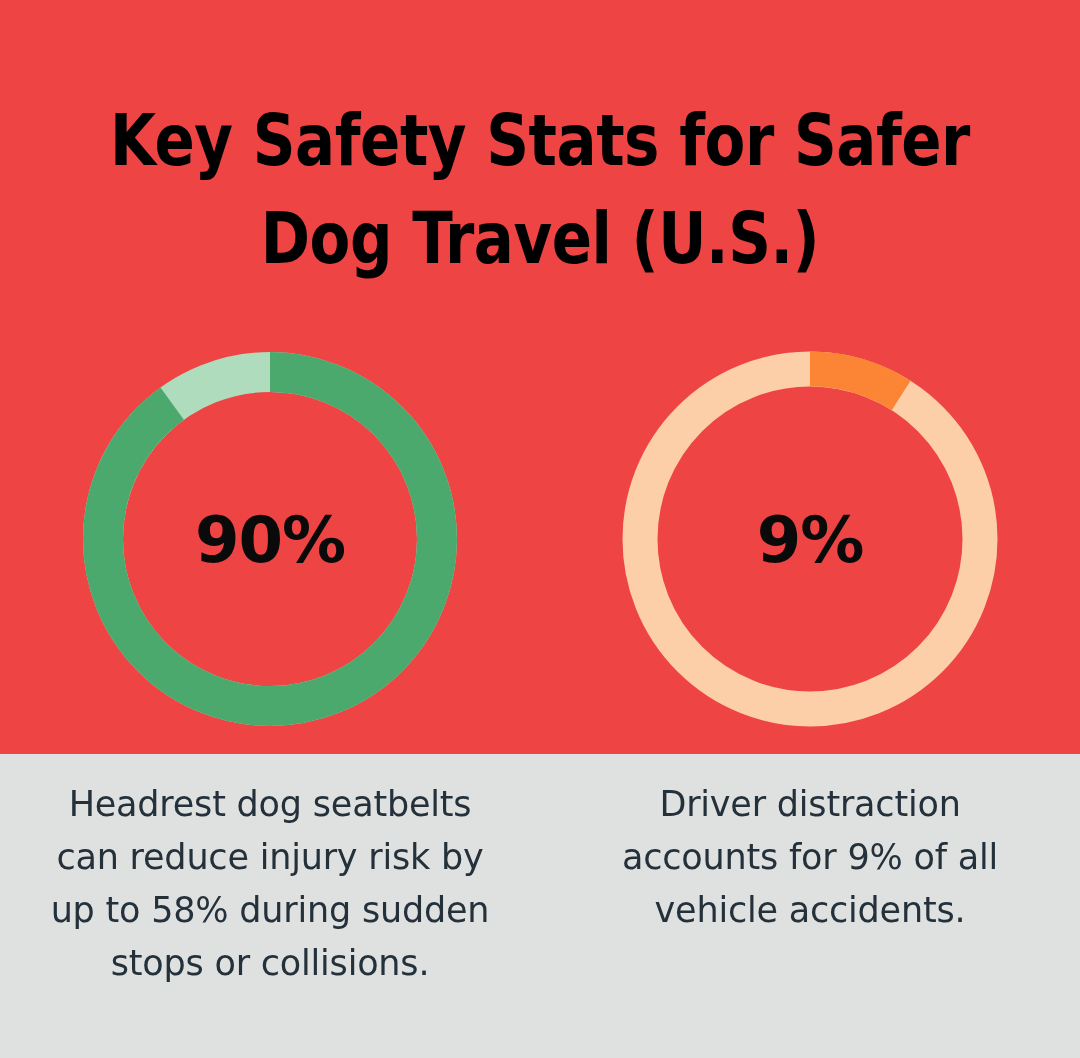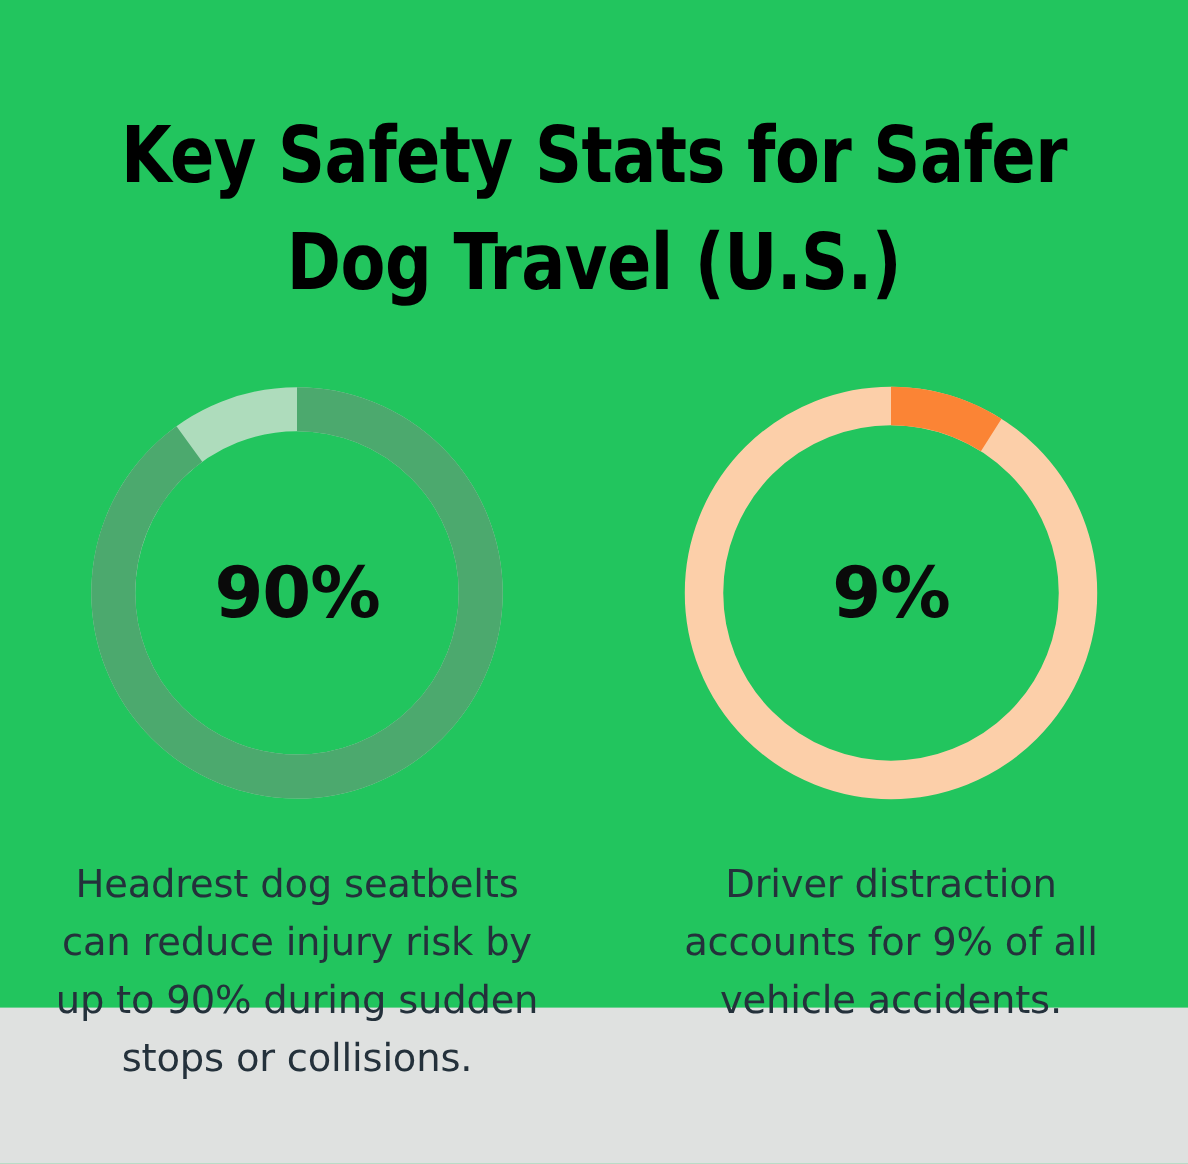--- a/index.html
+++ b/index.html
@@ -11,22 +11,22 @@
     width: 1080px;
     height: 1058px;
     background: #dfe1e0;
     font-family: "DejaVu Sans", "Liberation Sans", sans-serif;
     overflow: hidden;
   }
 
   .infographic {
     position: relative;
     width: 1080px;
-    height: 916px;
-    background: #22c55e;
+    height: 754px;
+    background: #ef4444;
     box-sizing: border-box;
   }
 
   
   .title-block {
     position: absolute;
     top: 92px;
     left: 0;
     width: 1080px;
     text-align: center;
@@ -120,21 +120,21 @@
         <svg class="donut-svg" viewBox="0 0 376 386">
           <g transform="translate(188,193)">
 
             <circle r="167" cx="0" cy="0" fill="none" stroke="#aedcbc" stroke-width="40"></circle>
 
             <circle id="arc-left" r="167" cx="0" cy="0" fill="none" stroke="#4ca96e" stroke-width="40" transform="rotate(-90)" stroke-dasharray="944.362751669092 104.92919462989903" stroke-dashoffset="0"></circle>
           </g>
         </svg>
         <div class="donut-value">90%</div>
       </div>
-      <div class="caption caption-left">Headrest dog seatbelts can reduce injury risk by up to 90% during sudden stops or collisions.</div>
+      <div class="caption caption-left">Headrest dog seatbelts can reduce injury risk by up to 58% during sudden stops or collisions.</div>
     </div>
 
     <div class="stat-card">
       <div class="donut-wrap">
         <svg class="donut-svg" viewBox="0 0 376 386">
           <g transform="translate(188,193)">
             <circle r="170" cx="0" cy="0" fill="none" stroke="#fccfa9" stroke-width="35"></circle>
             <circle id="arc-right" r="170" cx="0" cy="0" fill="none" stroke="#fb8435" stroke-width="35" transform="rotate(-90)" stroke-dasharray="96.13273519984767 972.008767020682" stroke-dashoffset="0"></circle>
           </g>
         </svg>

